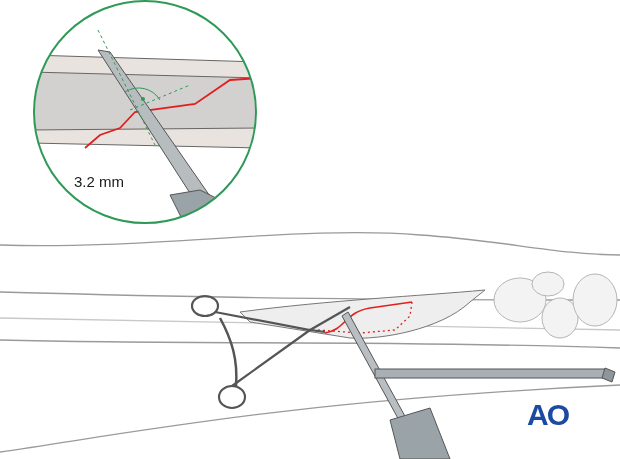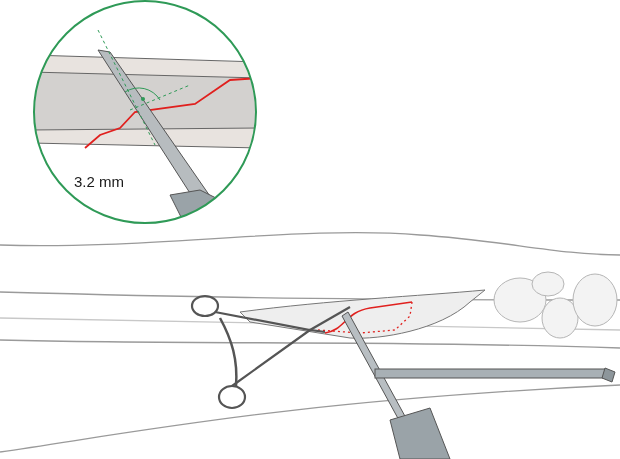--- a/index.html
+++ b/index.html
@@ -63,13 +63,14 @@
       <path d="M98 30 L155 145" stroke="#2f9a57" stroke-width="1" stroke-dasharray="3 3"></path>
       <path d="M130 110 L190 85" stroke="#2f9a57" stroke-width="1" stroke-dasharray="3 3"></path>
       <path d="M125 92 A25 25 0 0 1 160 100" fill="none" stroke="#2f9a57" stroke-width="1"></path>
       <circle cx="143" cy="99" r="2" fill="#2f9a57"></circle>
       <path d="M170 195 L200 190 L230 205 L185 225 Z" fill="#9aa3a8" stroke="#555" stroke-width="1"></path>
     </g>
     <circle cx="145" cy="112" r="111" fill="none" stroke="#2f9a57" stroke-width="2"></circle>
   </svg>
 
   <div class="label">3.2 mm</div>
+  <div class="logo" style="color:#1b4aa0;">AO</div>
 </div>
 
 </body></html>

